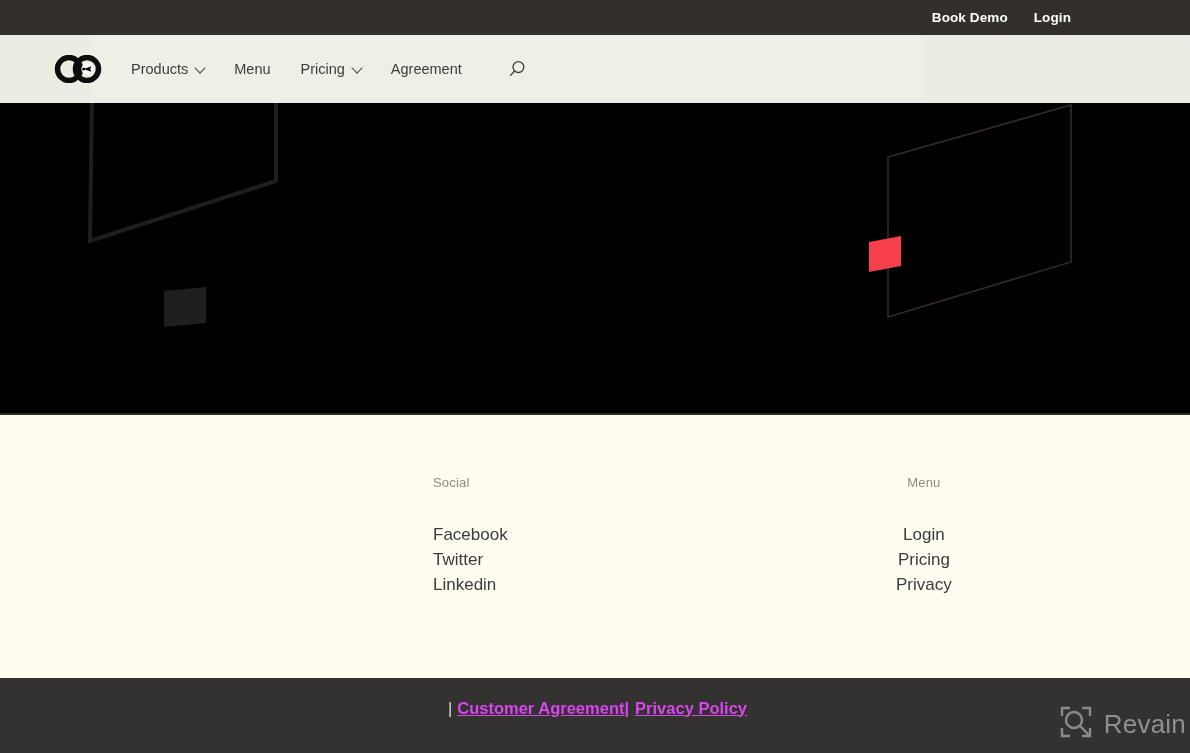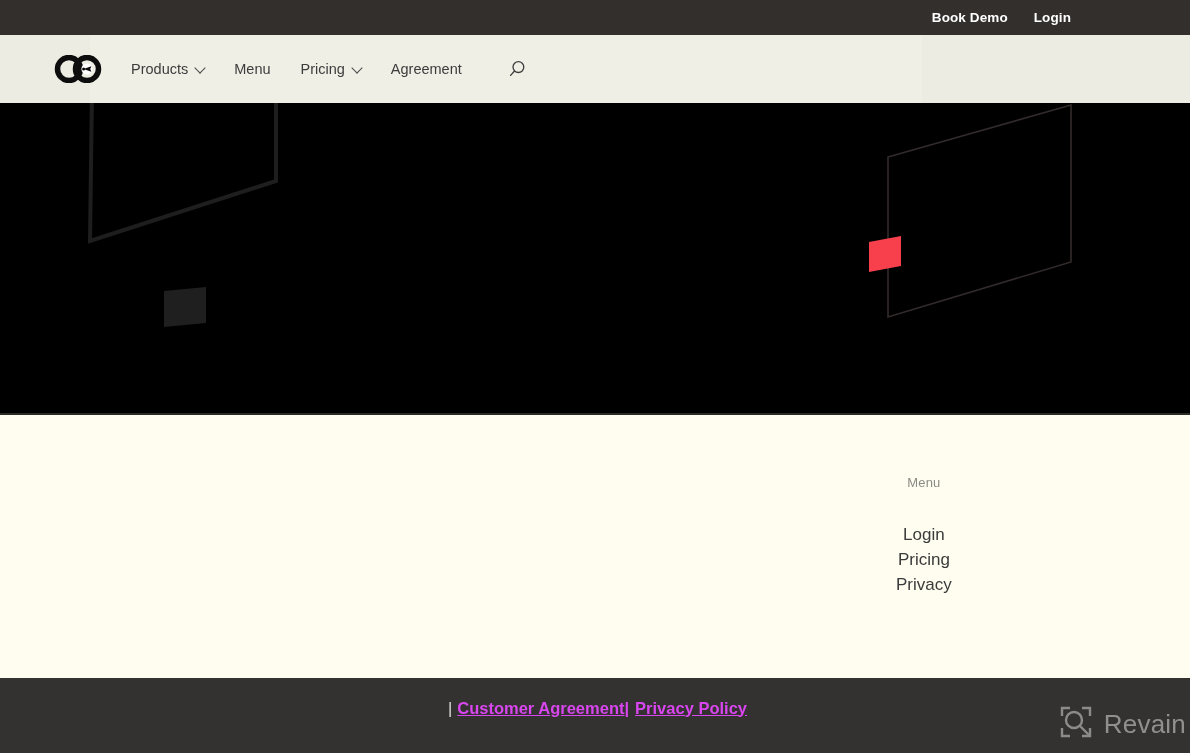--- a/index.html
+++ b/index.html
@@ -268,20 +268,26 @@
 
       <polygon points="888,54 1071,2 1071,159 888,214" fill="none" stroke="#332b2b" stroke-width="1.6"></polygon>
 
       <polygon points="869,139 901,133 901,163 869,169" fill="#f8404c"></polygon>
     </svg>
     <div class="hero-divider"></div>
   </div>
 
   <div class="footer">
 
+    <div class="footer-col social">
+      <div class="col-title">Social</div>
+      <a class="col-link" href="#">Facebook</a>
+      <a class="col-link" href="#">Twitter</a>
+      <a class="col-link" href="#">Linkedin</a>
+    </div>
 
     <div class="footer-col menu">
       <div class="col-title">Menu</div>
       <a class="col-link" href="#">Login</a>
       <a class="col-link" href="#">Pricing</a>
       <a class="col-link" href="#">Privacy</a>
     </div>
 
   </div>
 

